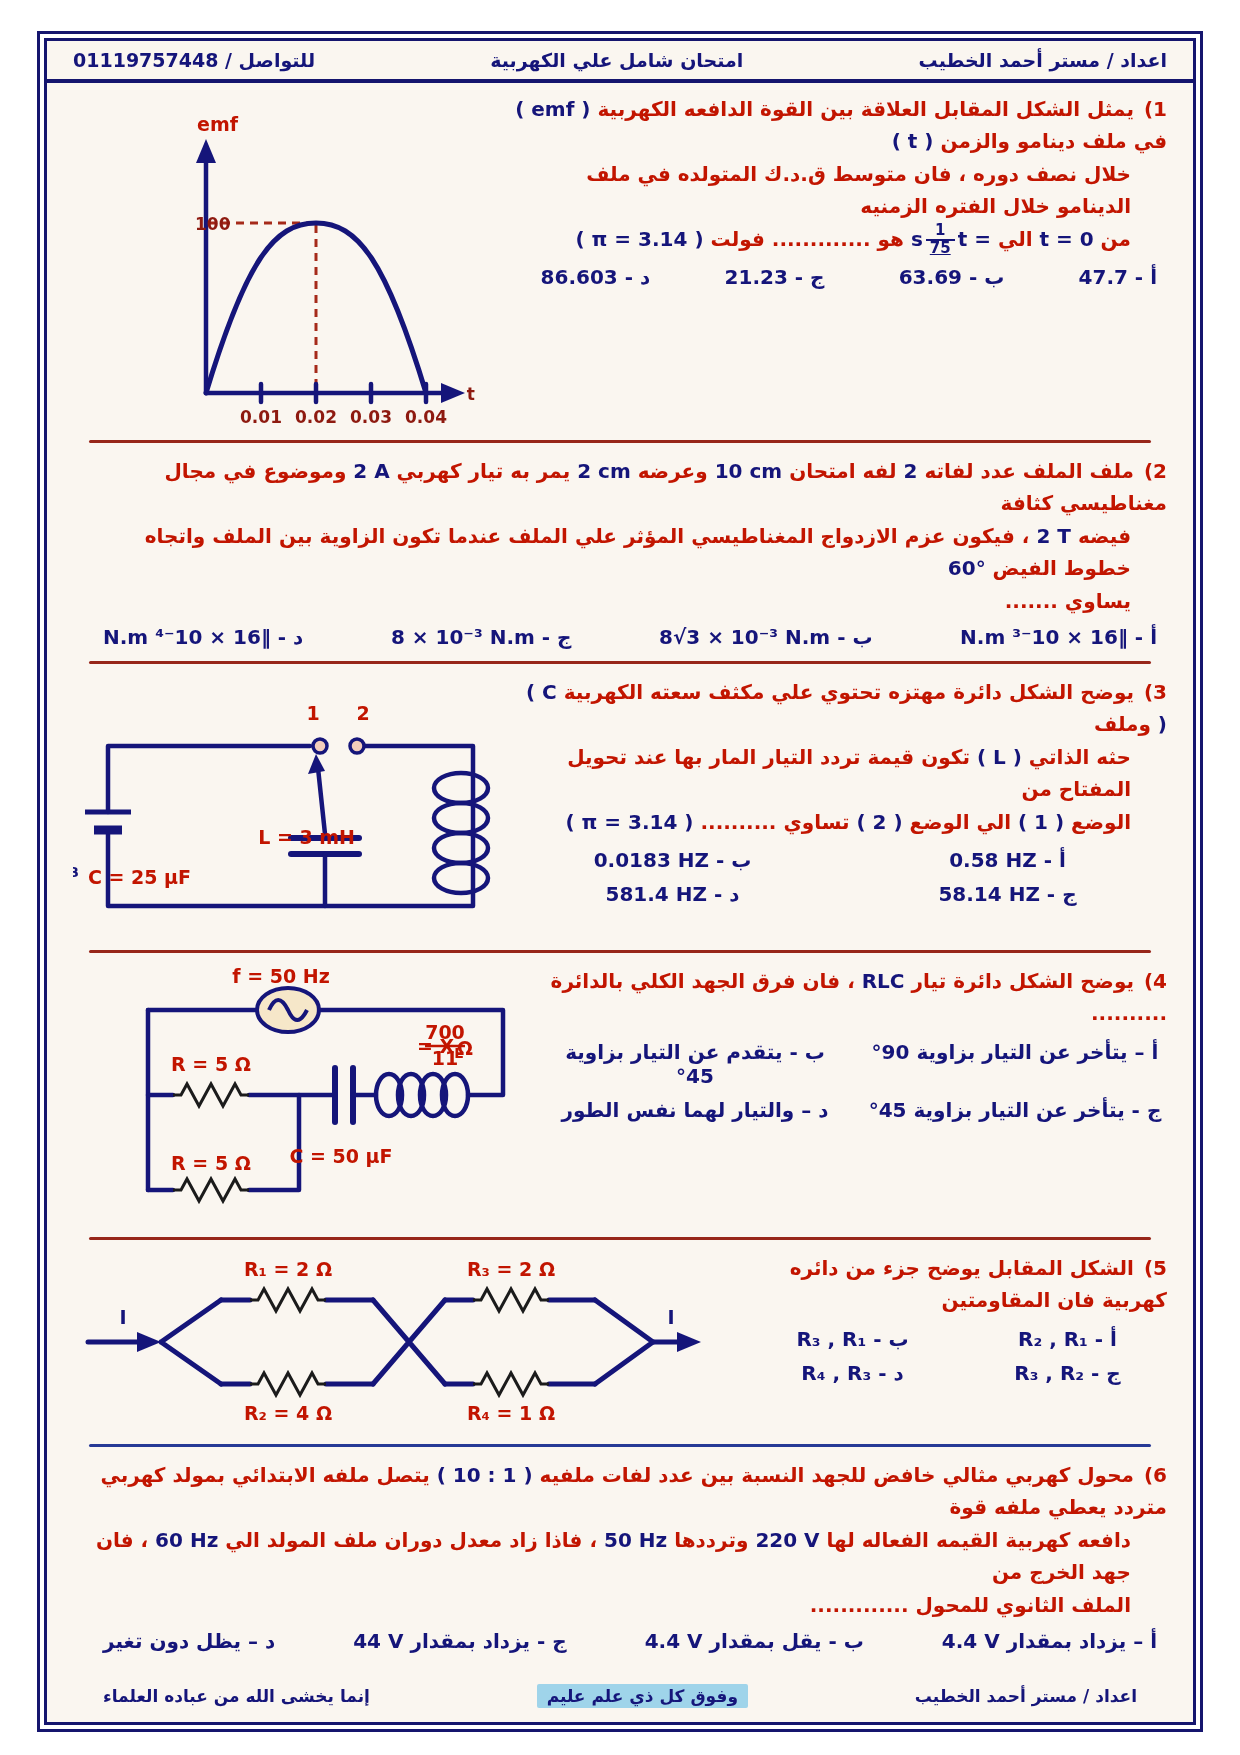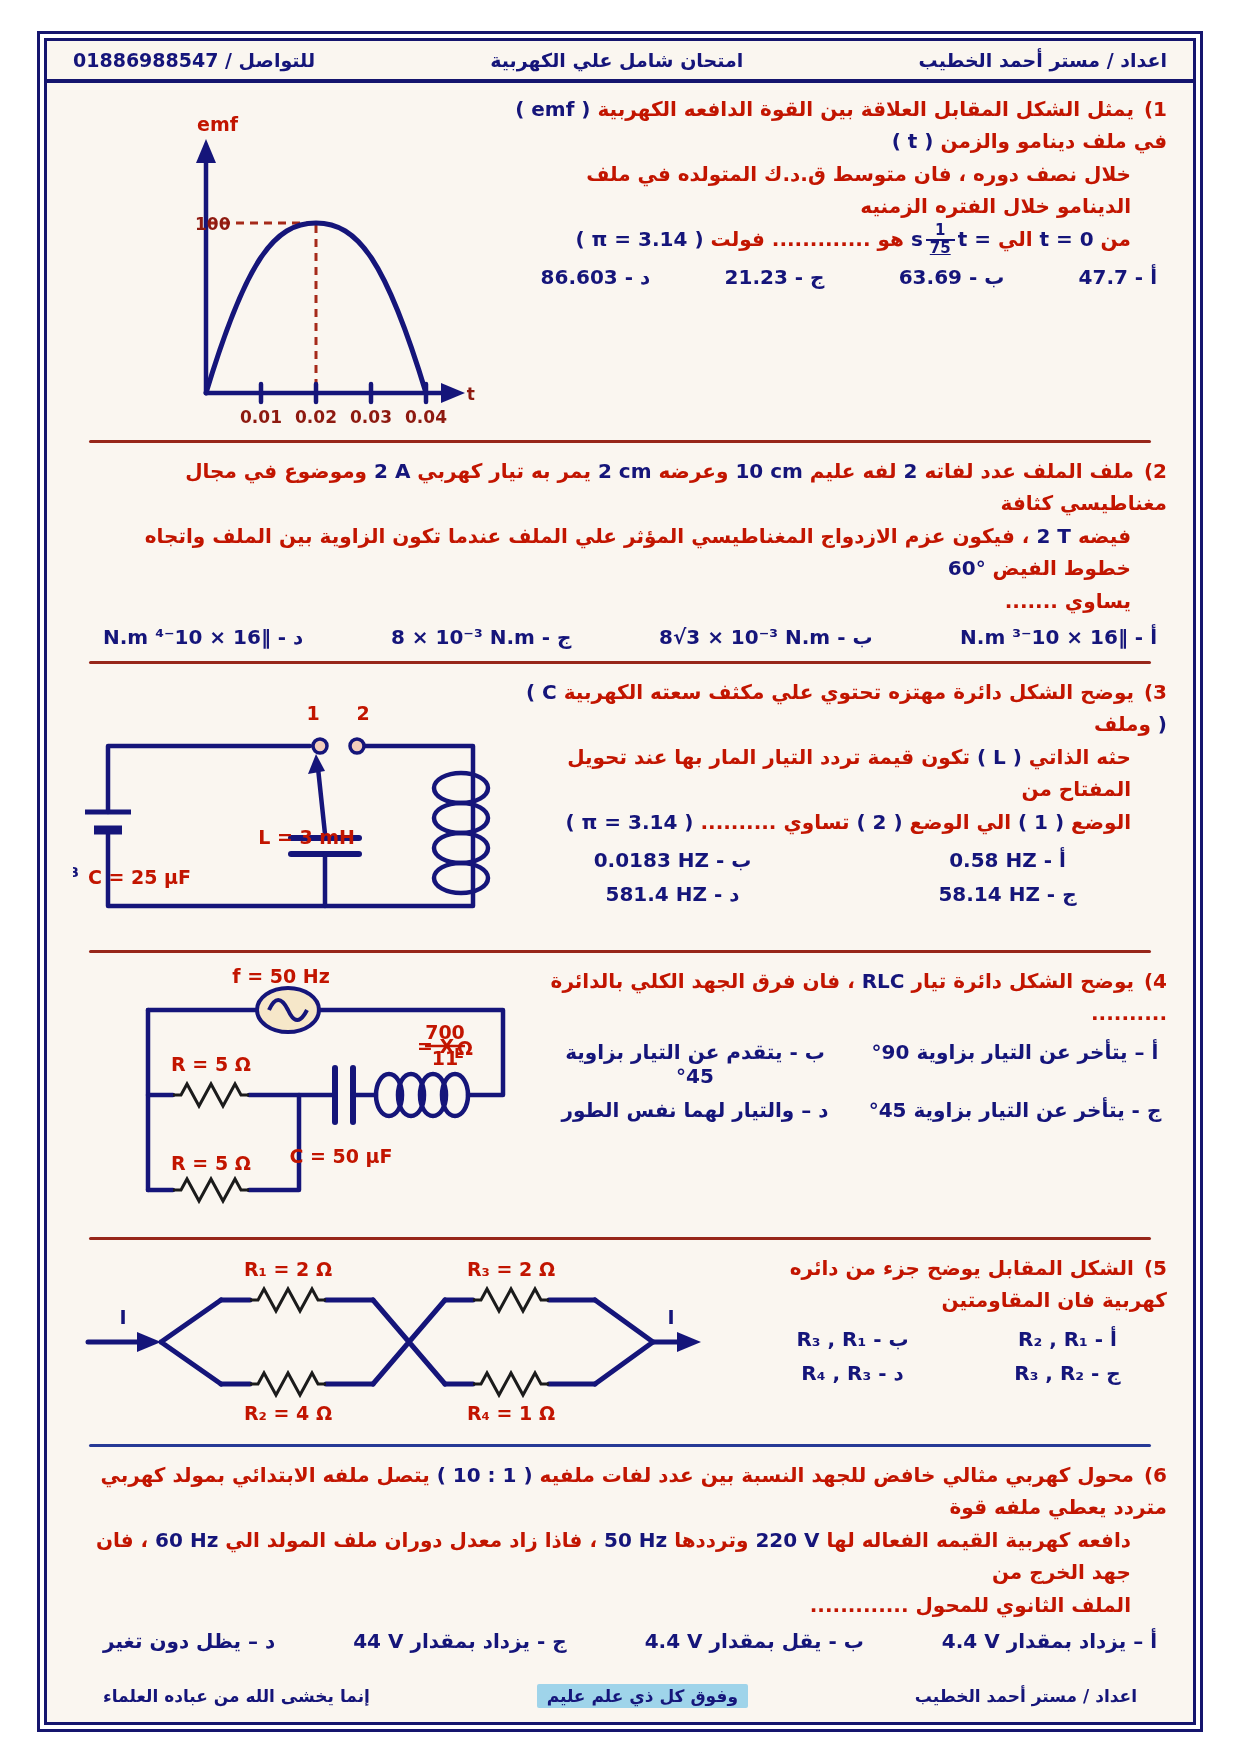--- a/index.html
+++ b/index.html
@@ -61,21 +61,21 @@
 </style>
 </head>
 <body>
 
 <div class="sheet">
 <div class="frame">
 
   <div class="hdr" dir="rtl">
     <span>اعداد / مستر أحمد الخطيب</span>
     <span>امتحان شامل علي الكهربية</span>
-    <span>للتواصل / 01886988547</span>
+    <span>للتواصل / 01119757448</span>
   </div>
 
   <div class="content">
 
     <div class="row2">
       <div class="txtcol">
         <p class="qline"><span class="qnum">1)</span><span><span class="c-r">يمثل الشكل المقابل العلاقة بين القوة الدافعه الكهربية </span><span class="c-b">( emf )</span><span class="c-r"> في ملف دينامو والزمن </span><span class="c-b">( t )</span></span></p>
         <p class="qline qbody"><span><span class="c-r">خلال نصف دوره ، فان متوسط ق.د.ك المتولده في ملف الدينامو خلال الفتره الزمنيه</span></span></p>
         <p class="qline qbody"><span><span class="c-r">من </span><span class="c-b">t = 0</span><span class="c-r"> الي </span><span class="c-b">t =</span></span><span class="frac"><span class="num">1</span><span class="den">75</span></span><span><span class="c-b">s</span><span class="c-r"> هو ............. فولت  </span><span class="c-b">( π = 3.14 )</span></span></p>
         <div class="opts-row">
@@ -107,21 +107,21 @@
           <text class="svgmar" x="205" y="330" text-anchor="middle">0.02</text>
           <text class="svgmar" x="260" y="330" text-anchor="middle">0.03</text>
           <text class="svgmar" x="315" y="330" text-anchor="middle">0.04</text>
         </svg>
       </div>
     </div>
 
     <div class="sep"></div>
 
     <div>
-      <p class="qline"><span class="qnum">2)</span><span><span class="c-r">ملف الملف عدد لفاته </span><span class="c-b">2</span><span class="c-r"> لفه عليم </span><span class="c-b">10 cm</span><span class="c-r"> وعرضه </span><span class="c-b">2 cm</span><span class="c-r"> يمر به تيار كهربي </span><span class="c-b">2 A</span><span class="c-r"> وموضوع في مجال مغناطيسي كثافة</span></span></p>
+      <p class="qline"><span class="qnum">2)</span><span><span class="c-r">ملف الملف عدد لفاته </span><span class="c-b">2</span><span class="c-r"> لفه امتحان </span><span class="c-b">10 cm</span><span class="c-r"> وعرضه </span><span class="c-b">2 cm</span><span class="c-r"> يمر به تيار كهربي </span><span class="c-b">2 A</span><span class="c-r"> وموضوع في مجال مغناطيسي كثافة</span></span></p>
       <p class="qline qbody"><span><span class="c-r">فيضه </span><span class="c-b">2 T</span><span class="c-r"> ، فيكون عزم الازدواج المغناطيسي المؤثر علي الملف عندما تكون الزاوية بين الملف واتجاه خطوط الفيض </span><span class="c-b">60°</span></span></p>
       <p class="qline qbody"><span><span class="c-r">يساوي .......</span></span></p>
       <div class="opts-row">
         <span>أ - ‖16 × 10⁻³ N.m⁩</span>
         <span>ب - ⁦8√3 × 10⁻³ N.m⁩</span>
         <span>ج - ⁦8 × 10⁻³ N.m⁩</span>
         <span>د - ‖16 × 10⁻⁴ N.m⁩</span>
       </div>
     </div>
 

